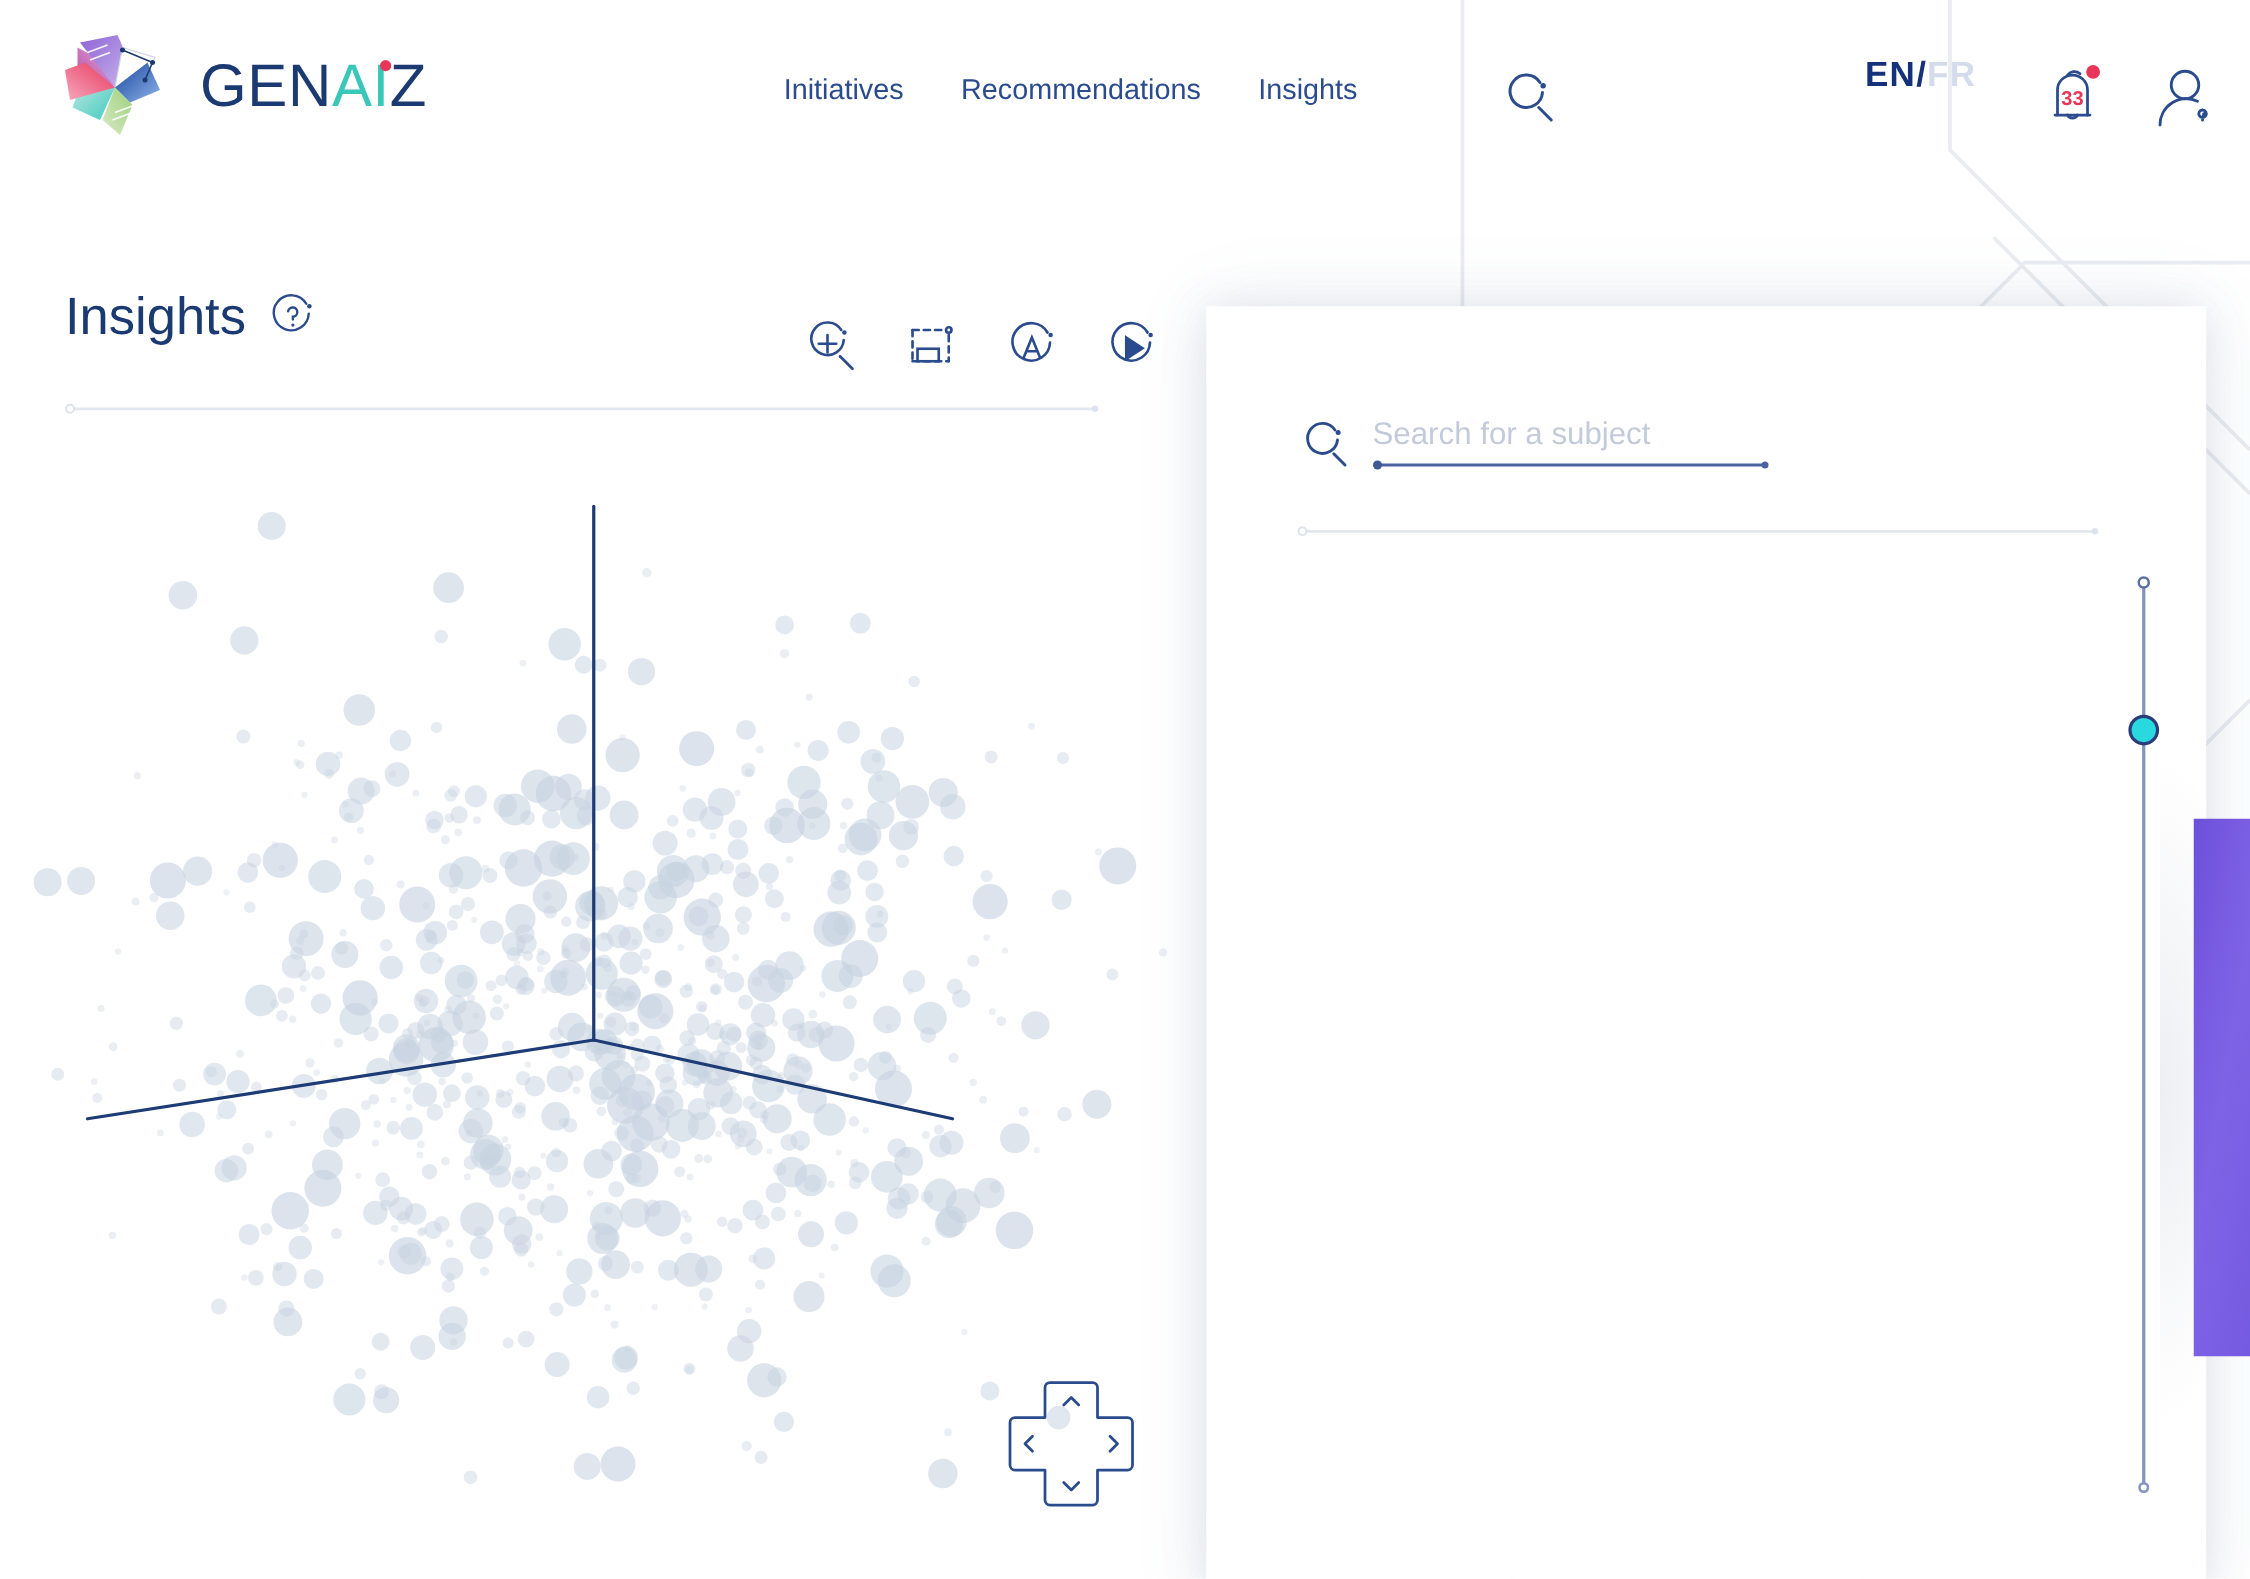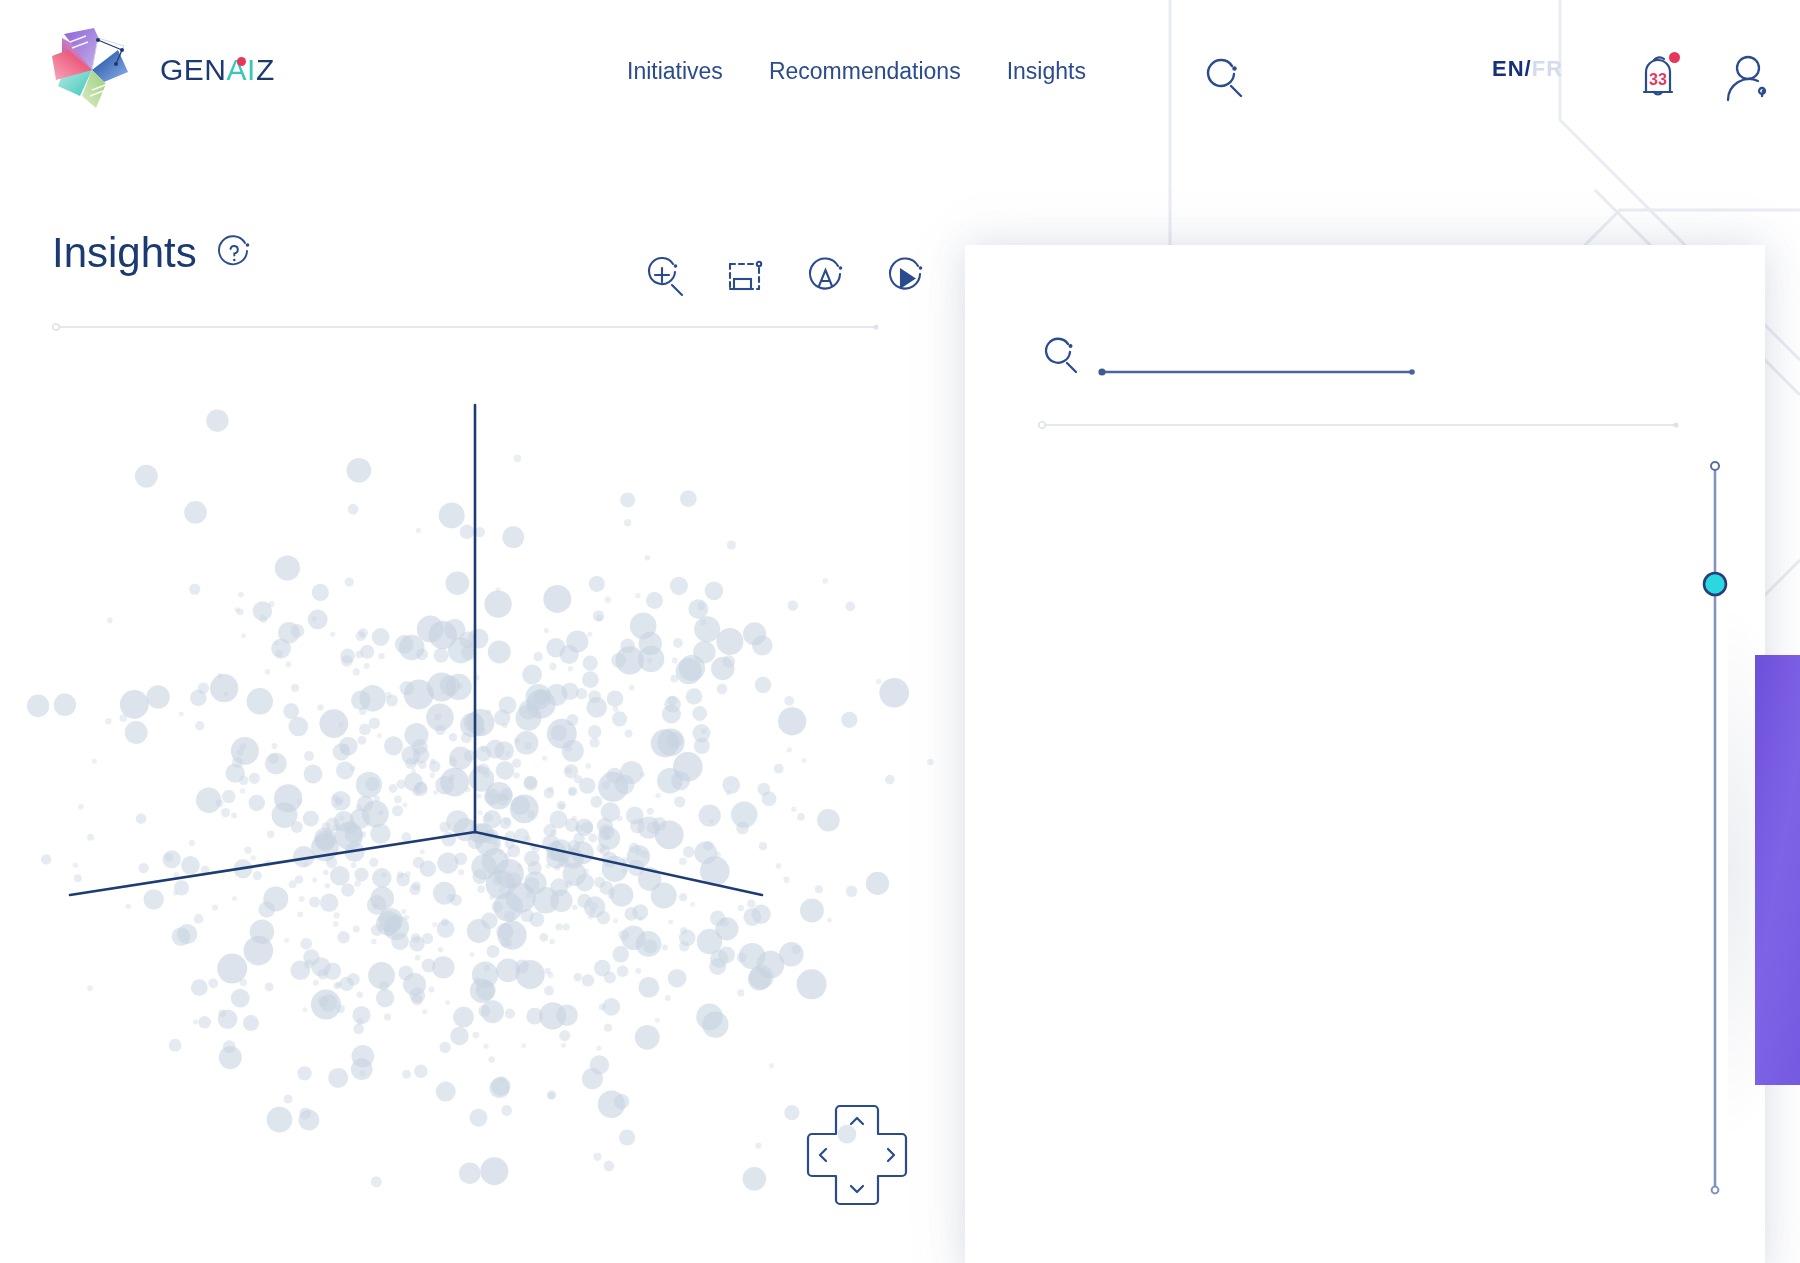--- a/index.html
+++ b/index.html
@@ -12,32 +12,32 @@
   #root { position: relative; width: 1800px; height: 1263px; overflow: hidden; background:#fff; }
 
   
   .bg-watermark { position: absolute; inset: 0; pointer-events: none; z-index: 0; }
 
   
   .header { position: absolute; top: 0; left: 0; width: 1800px; height: 138px; z-index: 10; }
 
   .logo-wrap { position: absolute; left: 46px; top: 24px; display: flex; align-items: center; gap: 22px; }
   .logo-mark { width: 92px; height: 92px; position: relative; }
-  .logo-text { font-size: 30px; letter-spacing: 0.5px; line-height: 1; position: relative; }
+  .logo-text { font-size: 48px; letter-spacing: 0.5px; line-height: 1; position: relative; }
   .logo-text .g1 { color: #1b3a72; font-weight: 400; }
   .logo-text .ai { color: #38c7b8; font-weight: 400; }
   .logo-text .z1 { color: #1b3a72; font-weight: 400; }
   .logo-dot { position: absolute; width: 9px; height: 9px; border-radius: 50%; background: #e8365a; top: 2px; right: 29px; }
 
   .nav { position: absolute; left: 627px; top: 58px; display: flex; align-items: flex-start; gap: 46px; }
   .nav a { color: #2a4b8d; font-size: 23px; text-decoration: none; white-space: nowrap; }
 
   .hdr-search { position: absolute; left: 1196px; top: 52px; width: 52px; height: 52px; cursor: pointer; }
 
-  .lang { position: absolute; left: 1492px; top: 56px; font-size: 22px; font-weight: bold; letter-spacing: 1px; cursor: pointer; }
+  .lang { position: absolute; left: 1492px; top: 44px; font-size: 28px; font-weight: bold; letter-spacing: 1px; cursor: pointer; }
   .lang .en { color: #15317a; }
   .lang .sep { color: #15317a; }
   .lang .fr { color: #d4dceb; }
 
   .bell { position: absolute; left: 1632px; top: 50px; width: 52px; height: 56px; cursor: pointer; }
   .bell-count { position: absolute; left: 0; top: 0; width: 52px; height: 56px; display: flex; align-items: center; justify-content: center;
                 font-size: 16px; font-weight: bold; color: #e8365a; padding-top: 4px; }
   .bell-dot { position: absolute; width: 11px; height: 11px; border-radius: 50%; background: #e8365a; right: 4px; top: 2px; }
 
   .avatar { position: absolute; left: 1722px; top: 50px; width: 52px; height: 56px; cursor: pointer; }
@@ -1041,20 +1041,21 @@
   <div class="card"></div>
 
   <span class="card-search-icon">
     <svg width="48" height="48" viewBox="0 0 48 48" fill="none" stroke="#2a4b8d" stroke-width="2.3" stroke-linecap="round">
       <path d="M33 12 A12 12 0 1 0 35 20"></path>
       <circle cx="35.5" cy="14" r="2" fill="#2a4b8d" stroke="none"></circle>
       <path d="M32 31 L41 40"></path>
     </svg>
   </span>
 
+  <input class="card-input" value="" placeholder="Search for a subject" style="">
 
   <svg class="card-input-rule" width="318" height="10" viewBox="0 0 318 10">
     <line x1="4" y1="5" x2="314" y2="5" stroke="#4a63a0" stroke-width="2.4"></line>
     <circle cx="4" cy="5" r="3.6" fill="#3f5896"></circle>
     <circle cx="314" cy="5" r="2.8" fill="#4a63a0"></circle>
   </svg>
 
 
   <svg class="card-rule" width="642" height="10" viewBox="0 0 642 10">
     <line x1="4" y1="5" x2="638" y2="5" stroke="#e3e8ef" stroke-width="2.2"></line>

